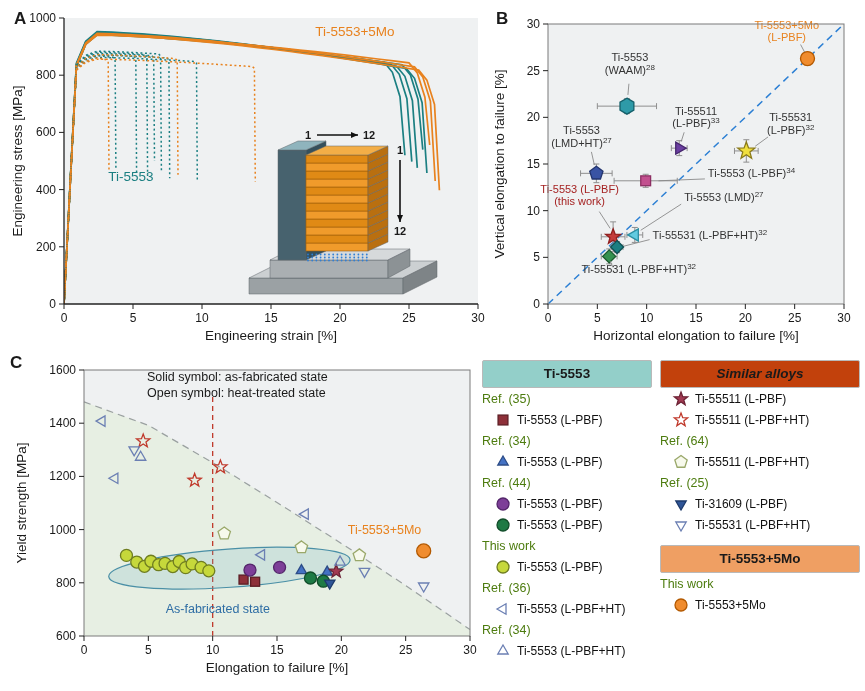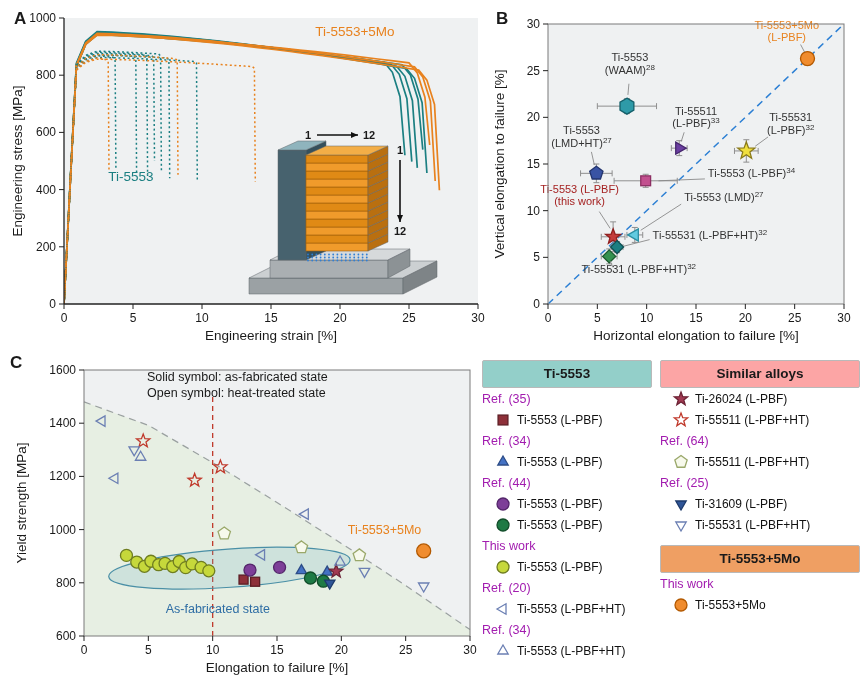--- a/index.html
+++ b/index.html
@@ -8,21 +8,21 @@
   #panelA{position:absolute;left:6px;top:4px}
   #panelB{position:absolute;left:490px;top:4px}
   #panelC{position:absolute;left:6px;top:350px}
   #legend{position:absolute;left:482px;top:360px;width:380px;height:328px}
   .legend-col{position:absolute;top:0}
   #lcol1{left:0;width:170px}
   #lcol2{left:178px;width:200px}
   .legend-header{height:26px;line-height:26px;text-align:center;font-size:13.5px;
                  font-weight:bold;color:#1a1a1a;border:1px solid #b9b9b9;border-radius:2px}
   .lh2sp{margin-top:10px}
-  .legend-ref{font-size:12.5px;color:#a21caf;line-height:19px;margin-top:2px}
+  .legend-ref{font-size:12.5px;color:#4d7c0f;line-height:19px;margin-top:2px}
   .legend-item{display:flex;align-items:center;gap:5px;padding-left:12px;height:21px;
                font-size:12px;color:#111;white-space:nowrap}
   .legend-item svg{flex:0 0 auto}
 </style>
 </head>
 <body>
 
 <svg id="panelA" width="484" height="344">
     <rect x="58" y="14" width="414" height="286" fill="#eff1f2"></rect>
     <defs>
@@ -424,44 +424,44 @@
           </svg>
           <span>Ti-5553 (L-PBF)</span>
         </div>
         <div class="legend-ref">This work</div>
         <div class="legend-item">
           <svg width="18" height="18">
             <circle cx="9" cy="9" r="6" fill="#c6d83b" stroke="#6f7d20" stroke-width="1.3"></circle>
           </svg>
           <span>Ti-5553 (L-PBF)</span>
         </div>
-        <div class="legend-ref">Ref. (20)</div>
+        <div class="legend-ref">Ref. (36)</div>
         <div class="legend-item">
           <svg width="18" height="18">
             <polygon points="3.00,9.00 12.00,3.80 12.00,14.20" fill="none" stroke="#6b7fb3" stroke-width="1.3"></polygon>
           </svg>
           <span>Ti-5553 (L-PBF+HT)</span>
         </div>
         <div class="legend-ref">Ref. (34)</div>
         <div class="legend-item">
           <svg width="18" height="18">
             <polygon points="9.00,3.00 14.20,12.00 3.80,12.00" fill="none" stroke="#6b7fb3" stroke-width="1.3"></polygon>
           </svg>
           <span>Ti-5553 (L-PBF+HT)</span>
         </div>
       </div>
   </div>
   <div class="legend-col" id="lcol2">
-    <div class="legend-header" id="lh2" style="background: #fca5a5;">Similar alloys</div>
+    <div class="legend-header" id="lh2" style="background: #c2410c; font-style: italic;">Similar alloys</div>
     <div id="lrows2">
         <div class="legend-item">
           <svg width="18" height="18">
             <polygon points="9.00,2.00 10.73,6.62 15.66,6.84 11.80,9.91 13.11,14.66 9.00,11.94 4.89,14.66 6.20,9.91 2.34,6.84 7.27,6.62" fill="#a13a52" stroke="#6d2436" stroke-width="1.3"></polygon>
           </svg>
-          <span>Ti-26024 (L-PBF)</span>
+          <span>Ti-55511 (L-PBF)</span>
         </div>
         <div class="legend-item">
           <svg width="18" height="18">
             <polygon points="9.00,2.00 10.73,6.62 15.66,6.84 11.80,9.91 13.11,14.66 9.00,11.94 4.89,14.66 6.20,9.91 2.34,6.84 7.27,6.62" fill="none" stroke="#c0392b" stroke-width="1.3"></polygon>
           </svg>
           <span>Ti-55511 (L-PBF+HT)</span>
         </div>
         <div class="legend-ref">Ref. (64)</div>
         <div class="legend-item">
           <svg width="18" height="18">

